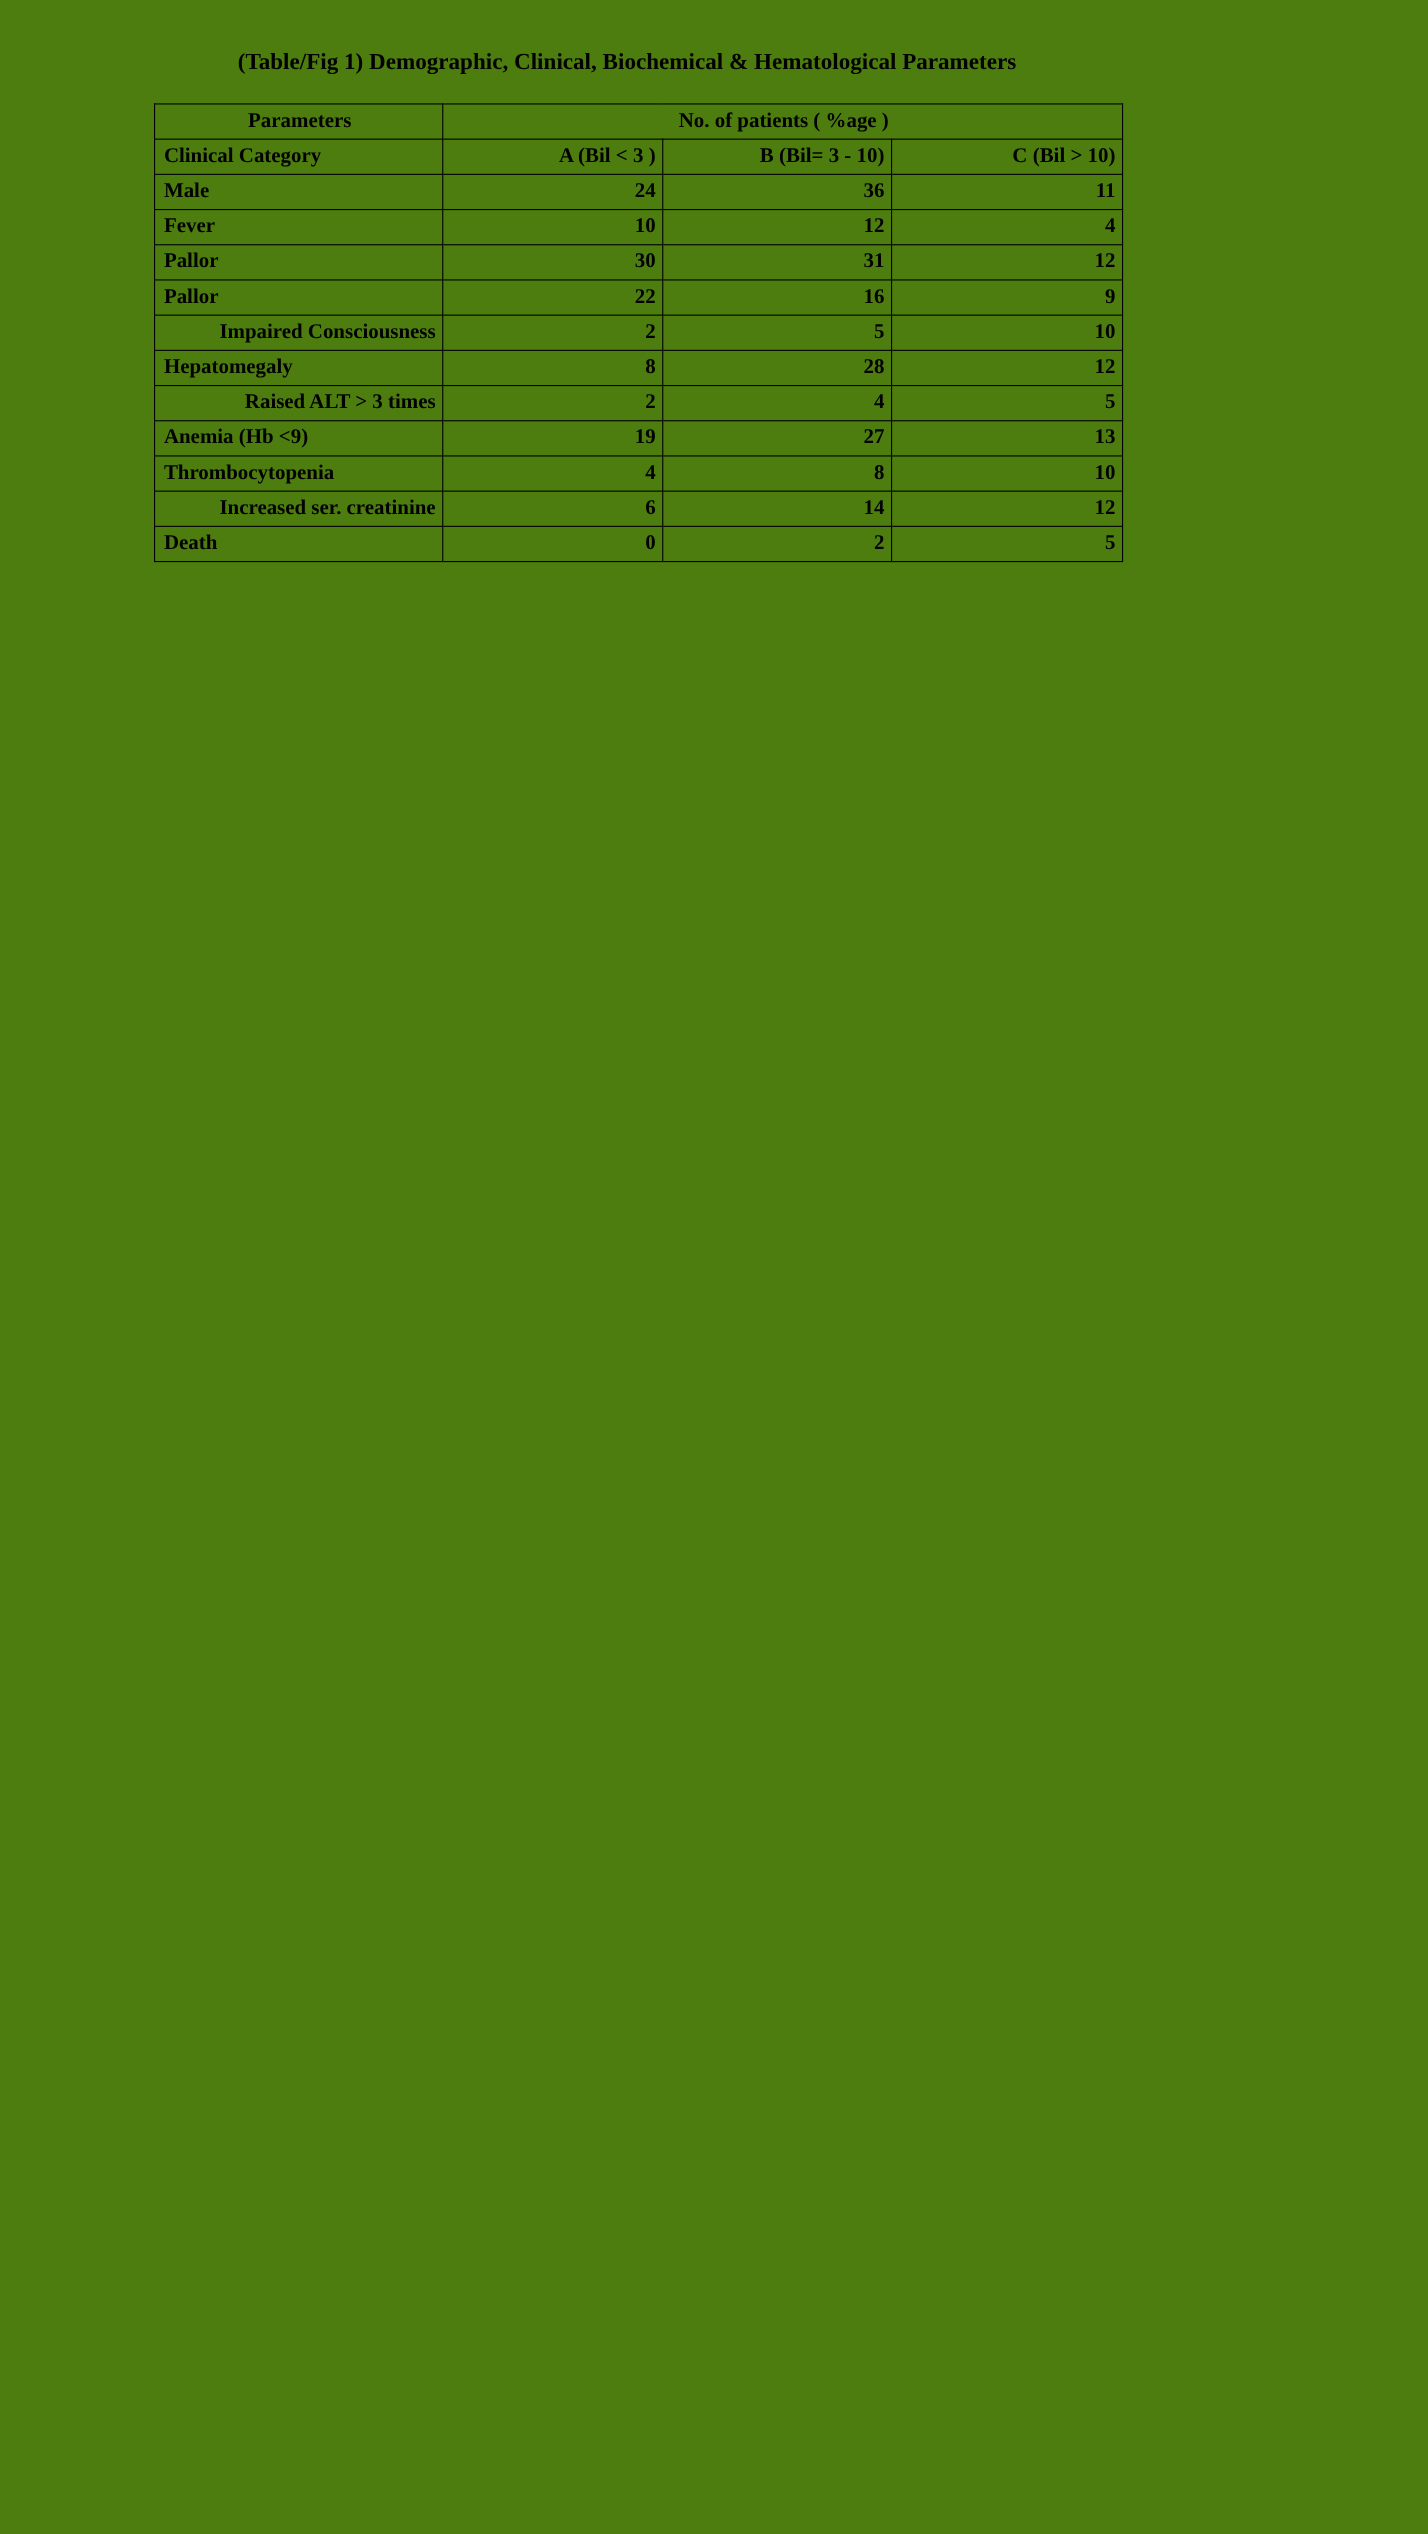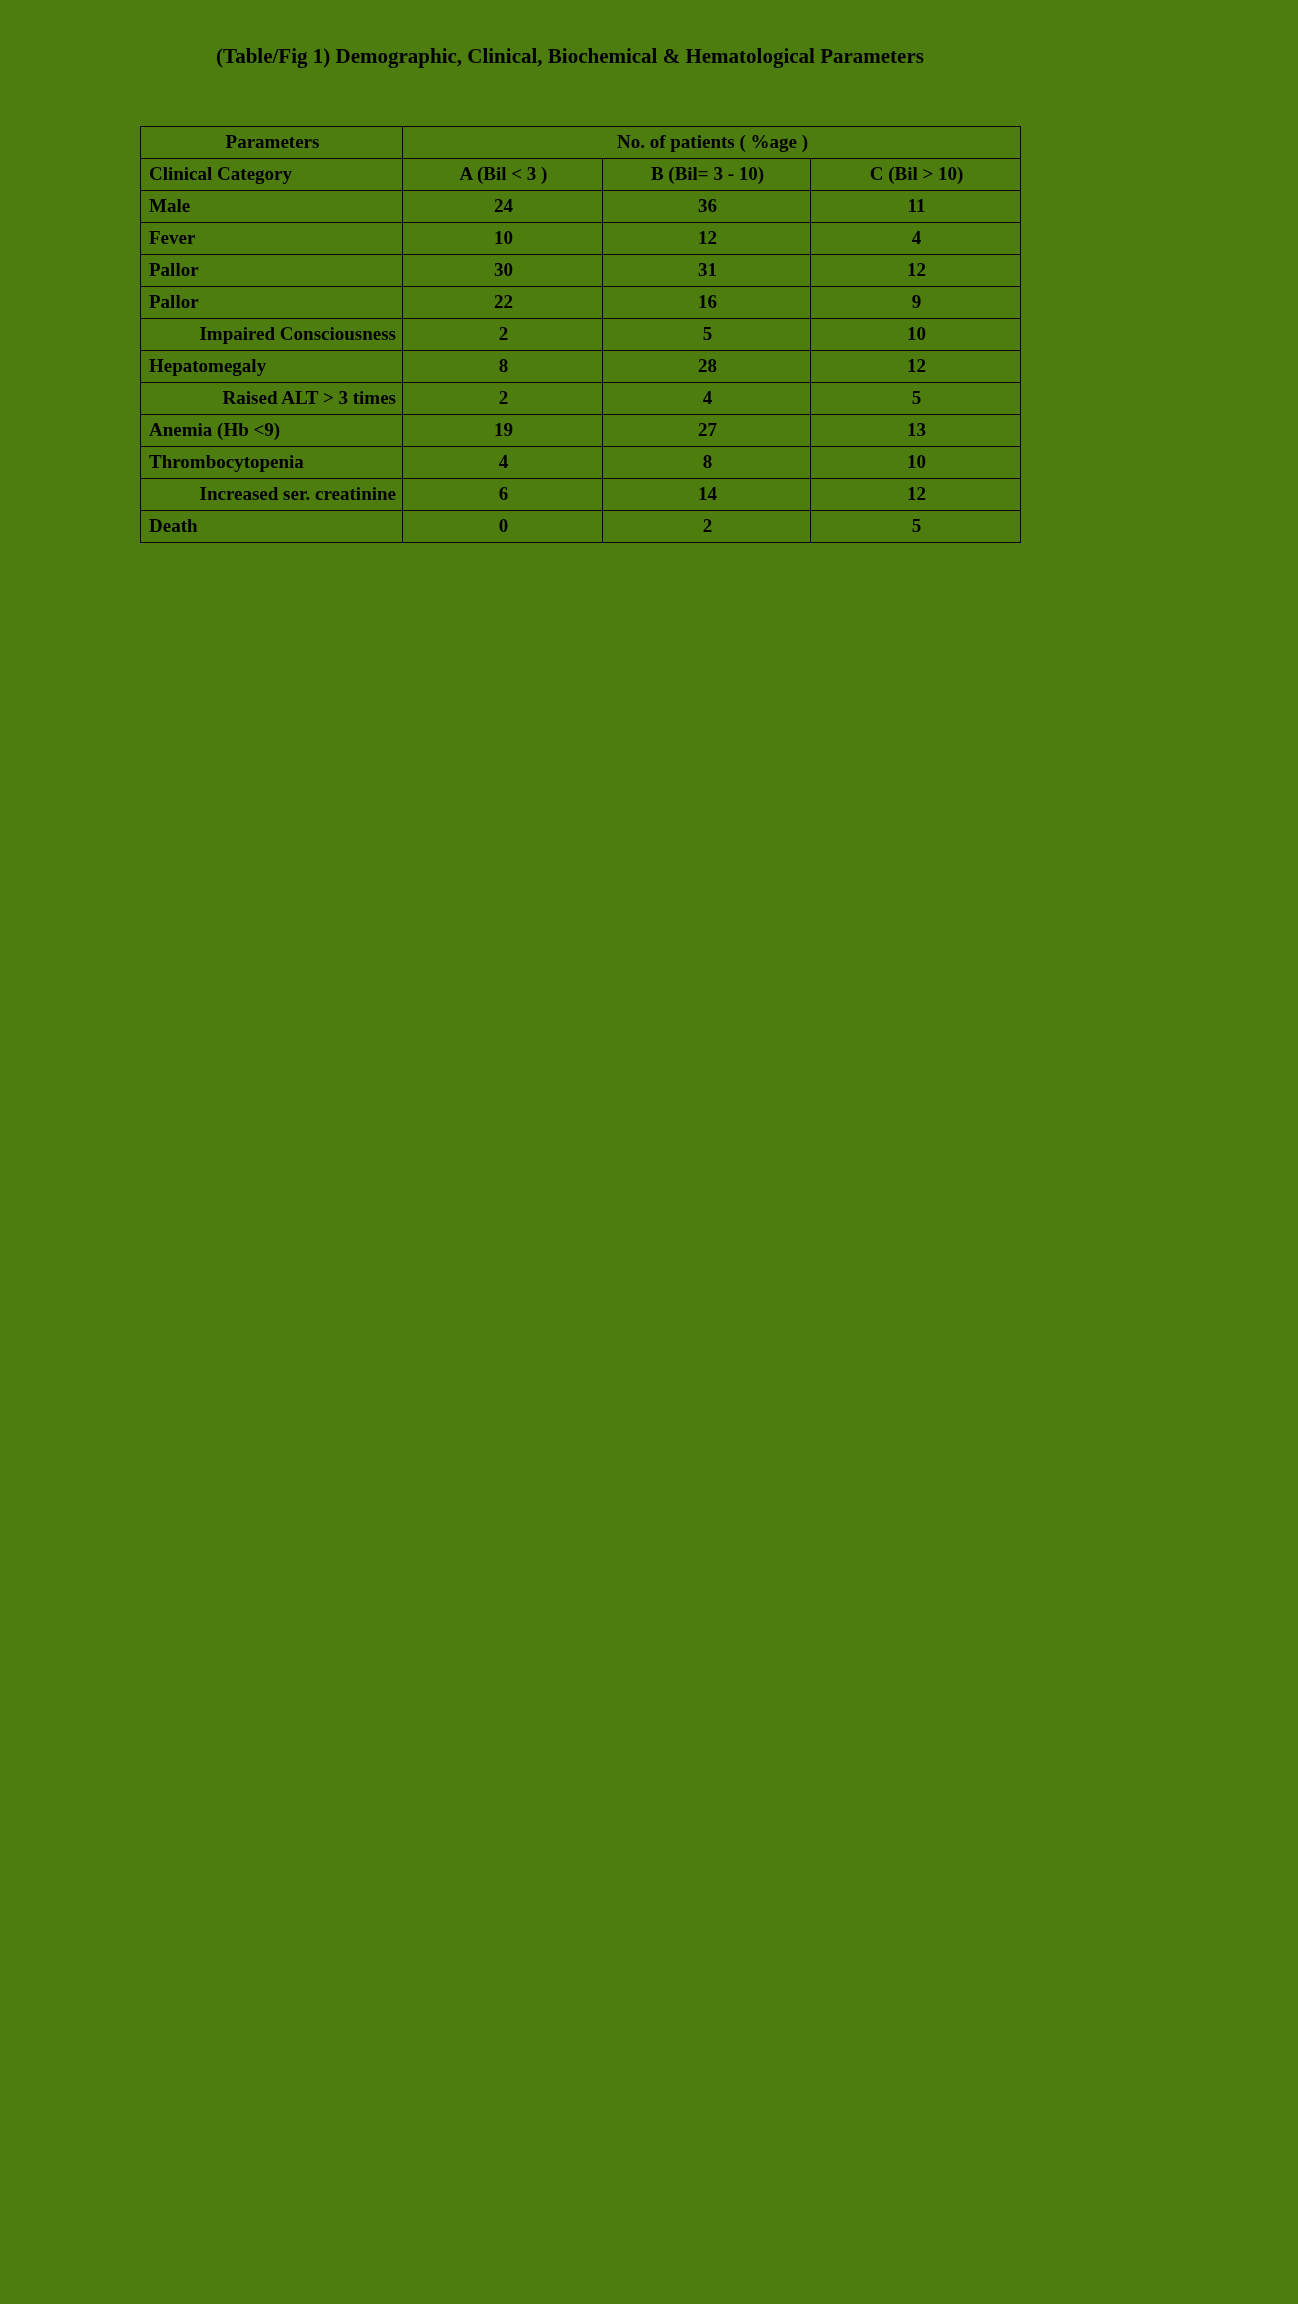--- a/index.html
+++ b/index.html
@@ -28,21 +28,21 @@
     width: 860px;
     text-align: center;
     font-family: "Liberation Serif", serif;
     font-weight: bold;
     font-size: 21px;
     line-height: 28px;
   }
   table.params {
     position: absolute;
     left: 140px;
-    top: 126px;
+    top: 94px;
     width: 880px;
     border-collapse: collapse;
     table-layout: fixed;
     font-family: "Liberation Serif", serif;
     font-weight: bold;
     font-size: 19px;
   }
   table.params td, table.params th {
     border: 1.5px solid #000000;
     padding: 2px 6px 3px 8px;
@@ -59,21 +59,21 @@
     text-align: center;
   }
   .pname-plain {
     text-align: left;
   }
   .twoline {
     line-height: 26px;
     text-align: right;
   }
   .cellval {
-    text-align: center;
+    text-align: right;
   }
 </style>
 </head>
 <body>
 
 <div class="page">
 
   <div class="title">(Table/Fig 1) Demographic, Clinical, Biochemical &amp; Hematological Parameters</div>
 
   <table class="params">

